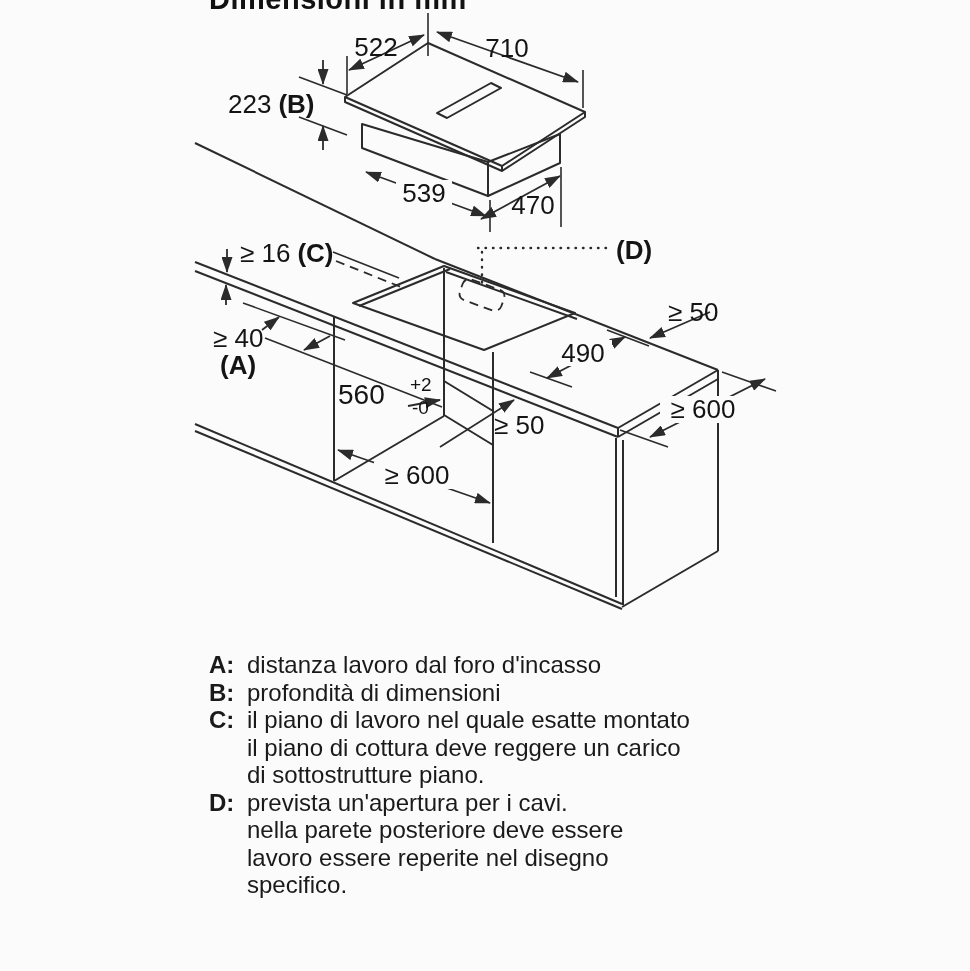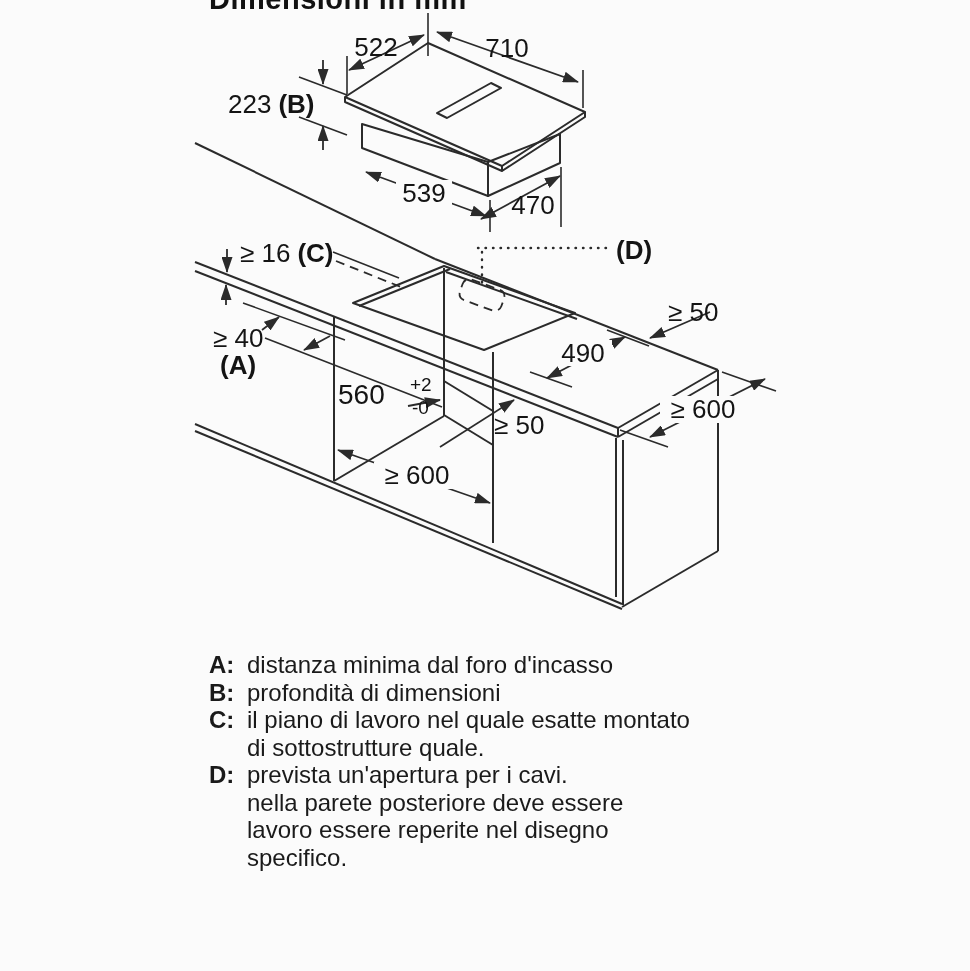--- a/index.html
+++ b/index.html
@@ -194,34 +194,35 @@
         <rect class="bg" x="374" y="462" width="86" height="27"></rect>
         <text class="dtxt" x="417" y="484" text-anchor="middle">≥ 600</text>
       </g>
     </g>
   </svg>
 
   <div class="legend">
     <div class="lrow">
       <span class="lk">A:</span>
       <span class="lt">
-        <div>distanza minima dal foro d'incasso</div>
+        <div>distanza lavoro dal foro d'incasso</div>
       </span>
     </div>
     <div class="lrow">
       <span class="lk">B:</span>
       <span class="lt">
         <div>profondità di dimensioni</div>
       </span>
     </div>
     <div class="lrow">
       <span class="lk">C:</span>
       <span class="lt">
         <div>il piano di lavoro nel quale esatte montato</div>
-        <div>di sottostrutture quale.</div>
+        <div>il piano di cottura deve reggere un carico</div>
+        <div>di sottostrutture piano.</div>
       </span>
     </div>
     <div class="lrow">
       <span class="lk">D:</span>
       <span class="lt">
         <div>prevista un'apertura per i cavi.</div>
         <div>nella parete posteriore deve essere</div>
         <div>lavoro essere reperite nel disegno</div>
         <div>specifico.</div>
       </span>

